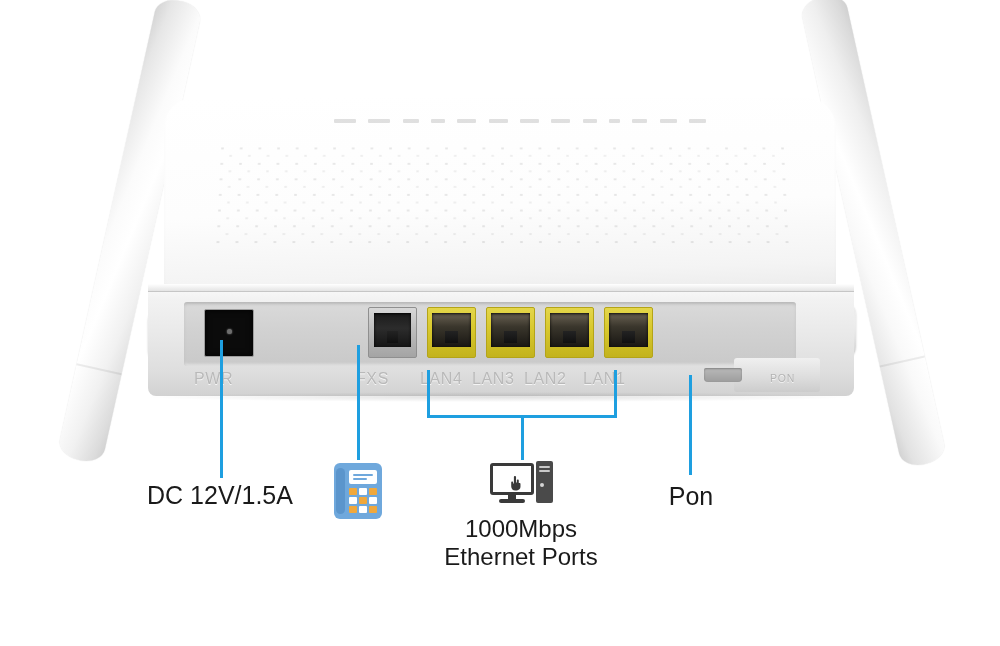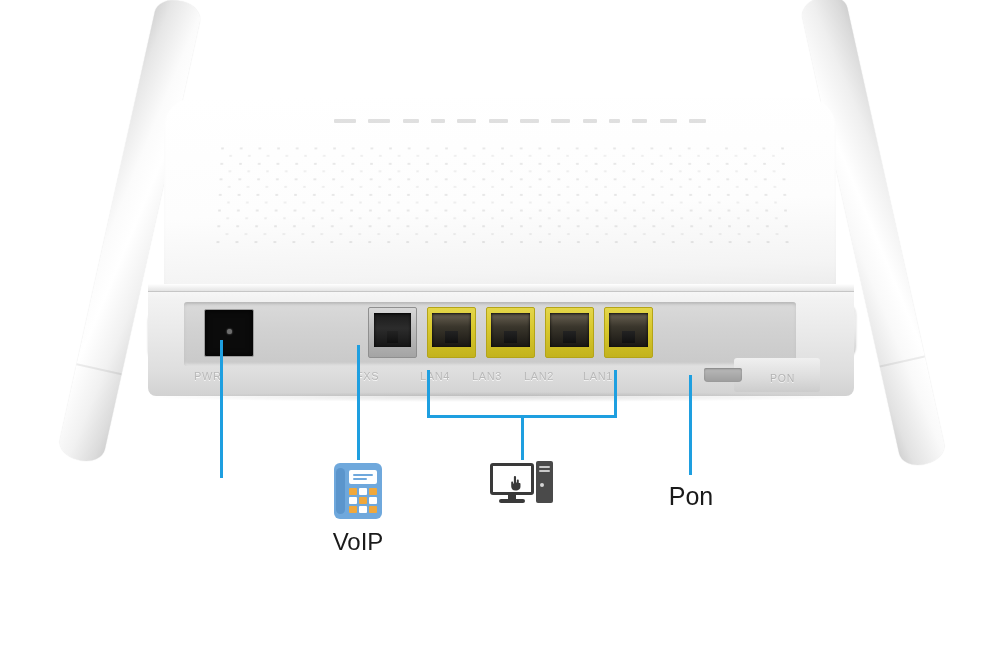--- a/index.html
+++ b/index.html
@@ -240,21 +240,21 @@
   }
   .rj-lan .rj-mouth {
     left: 5px; right: 5px;
     background: linear-gradient(180deg, #6a6253 0%, #3a362c 40%, #191713 100%);
   }
 
   
   .port-label {
     position: absolute;
     top: 86px;
-    font-size: 11px;
+    font-size: 16px;
     letter-spacing: 0.6px;
     color: #b9b9b9;
     text-shadow: 0 1px 0 rgba(255,255,255,0.75);
     font-family: "Liberation Sans", sans-serif;
     white-space: nowrap;
   }
 
   
   .pon-recess {
     position: absolute;
@@ -580,19 +580,21 @@
     </div>
     <div class="pc-stand-neck"></div>
     <div class="pc-stand-base"></div>
     <div class="pc-tower">
       <span class="bay"></span>
       <span class="bay"></span>
       <span class="dot"></span>
     </div>
   </div>
 
-
-  <div class="callout-label" style="left:298px; top:528px; width:120px; font-size:24px;">VoIP</div>
-
+  <div class="callout-label" style="left:120px; top:481px; width:200px; font-size:25px;">DC 12V/1.5A</div>
+
+
+  <div class="callout-label" style="left:406px; top:515px; width:230px; font-size:24px;">1000Mbps
+Ethernet Ports</div>
 
   <div class="callout-label" style="left:626px; top:482px; width:130px; font-size:25px;">Pon</div>
 
 </div>
 
 </body></html>

